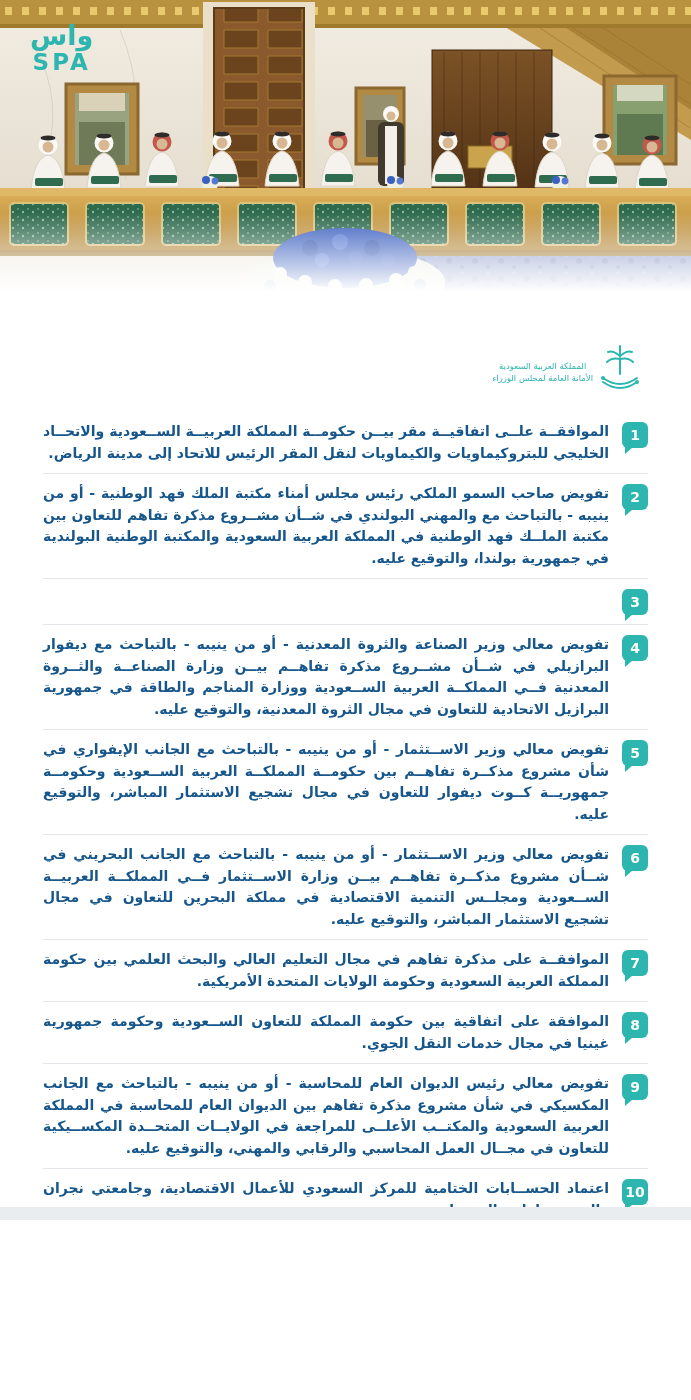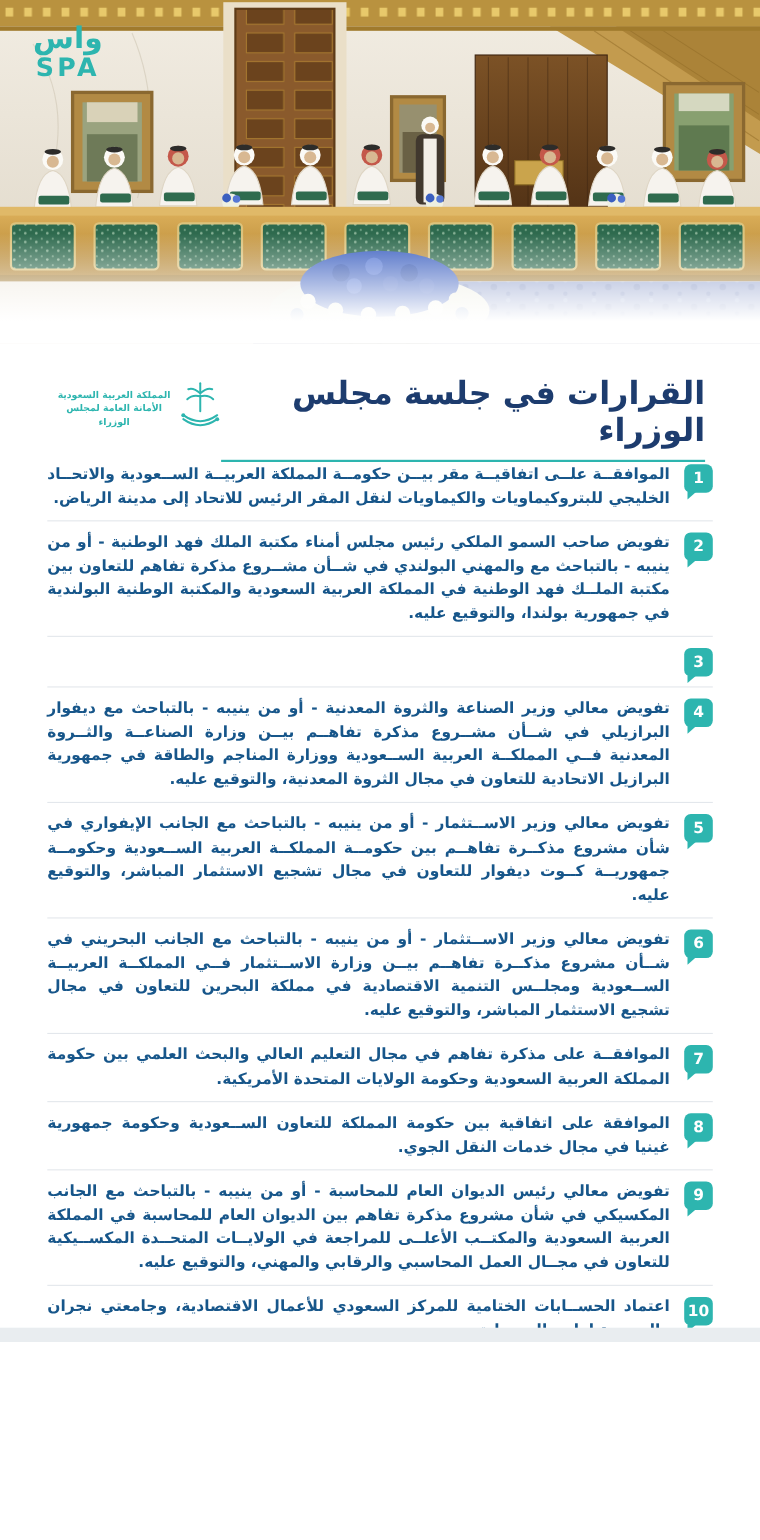--- a/index.html
+++ b/index.html
@@ -33,21 +33,21 @@
   .title-wrap{margin-top:10px;text-align:right;}
   .page-title{
     display:inline-block;color:var(--title-navy);
     font-size:29px;font-weight:bold;
     padding-bottom:10px;border-bottom:2.5px solid var(--accent);
     direction:rtl;
   }
   .emblem{display:flex;align-items:center;gap:6px;margin-top:14px;}
   .emblem-text{
     direction:rtl;text-align:center;color:var(--accent);
-    font-size:8.5px;font-weight:bold;line-height:1.45;
+    font-size:8.5px;font-weight:normal;line-height:1.45;
   }
   .emblem-text span{display:block;}
   
   .content{
     position:absolute;top:412px;left:0;width:691px;height:892px;
     padding:0 43px;overflow:hidden;direction:rtl;
   }
   .decision,.promotion{
     display:flex;gap:13px;align-items:flex-start;
     padding:9px 0;
@@ -273,23 +273,20 @@
 
       <rect x="0" y="212" width="691" height="100" fill="url(#fadeg)"></rect>
     </svg>
     <div class="spa-logo">
       <span class="ar">واس</span>
       <span class="en">SPA</span>
     </div>
   </div>
 
   <div class="header">
-    <div class="title-wrap">
-      <h1 class="page-title">القرارات في جلسة مجلس الوزراء</h1>
-    </div>
     <div class="emblem">
       <div class="emblem-text">
         <span>المملكة العربية السعودية</span>
         <span>الأمانة العامة لمجلس الوزراء</span>
       </div>
       <svg width="42" height="56" viewBox="0 0 42 56">
         <g stroke="#2db5af" fill="none" stroke-width="2" stroke-linecap="round">
           <path d="M4,34 Q21,46 38,34"></path>
           <path d="M38,38 Q21,50 4,38"></path>
           <path d="M21,30 V14"></path>

